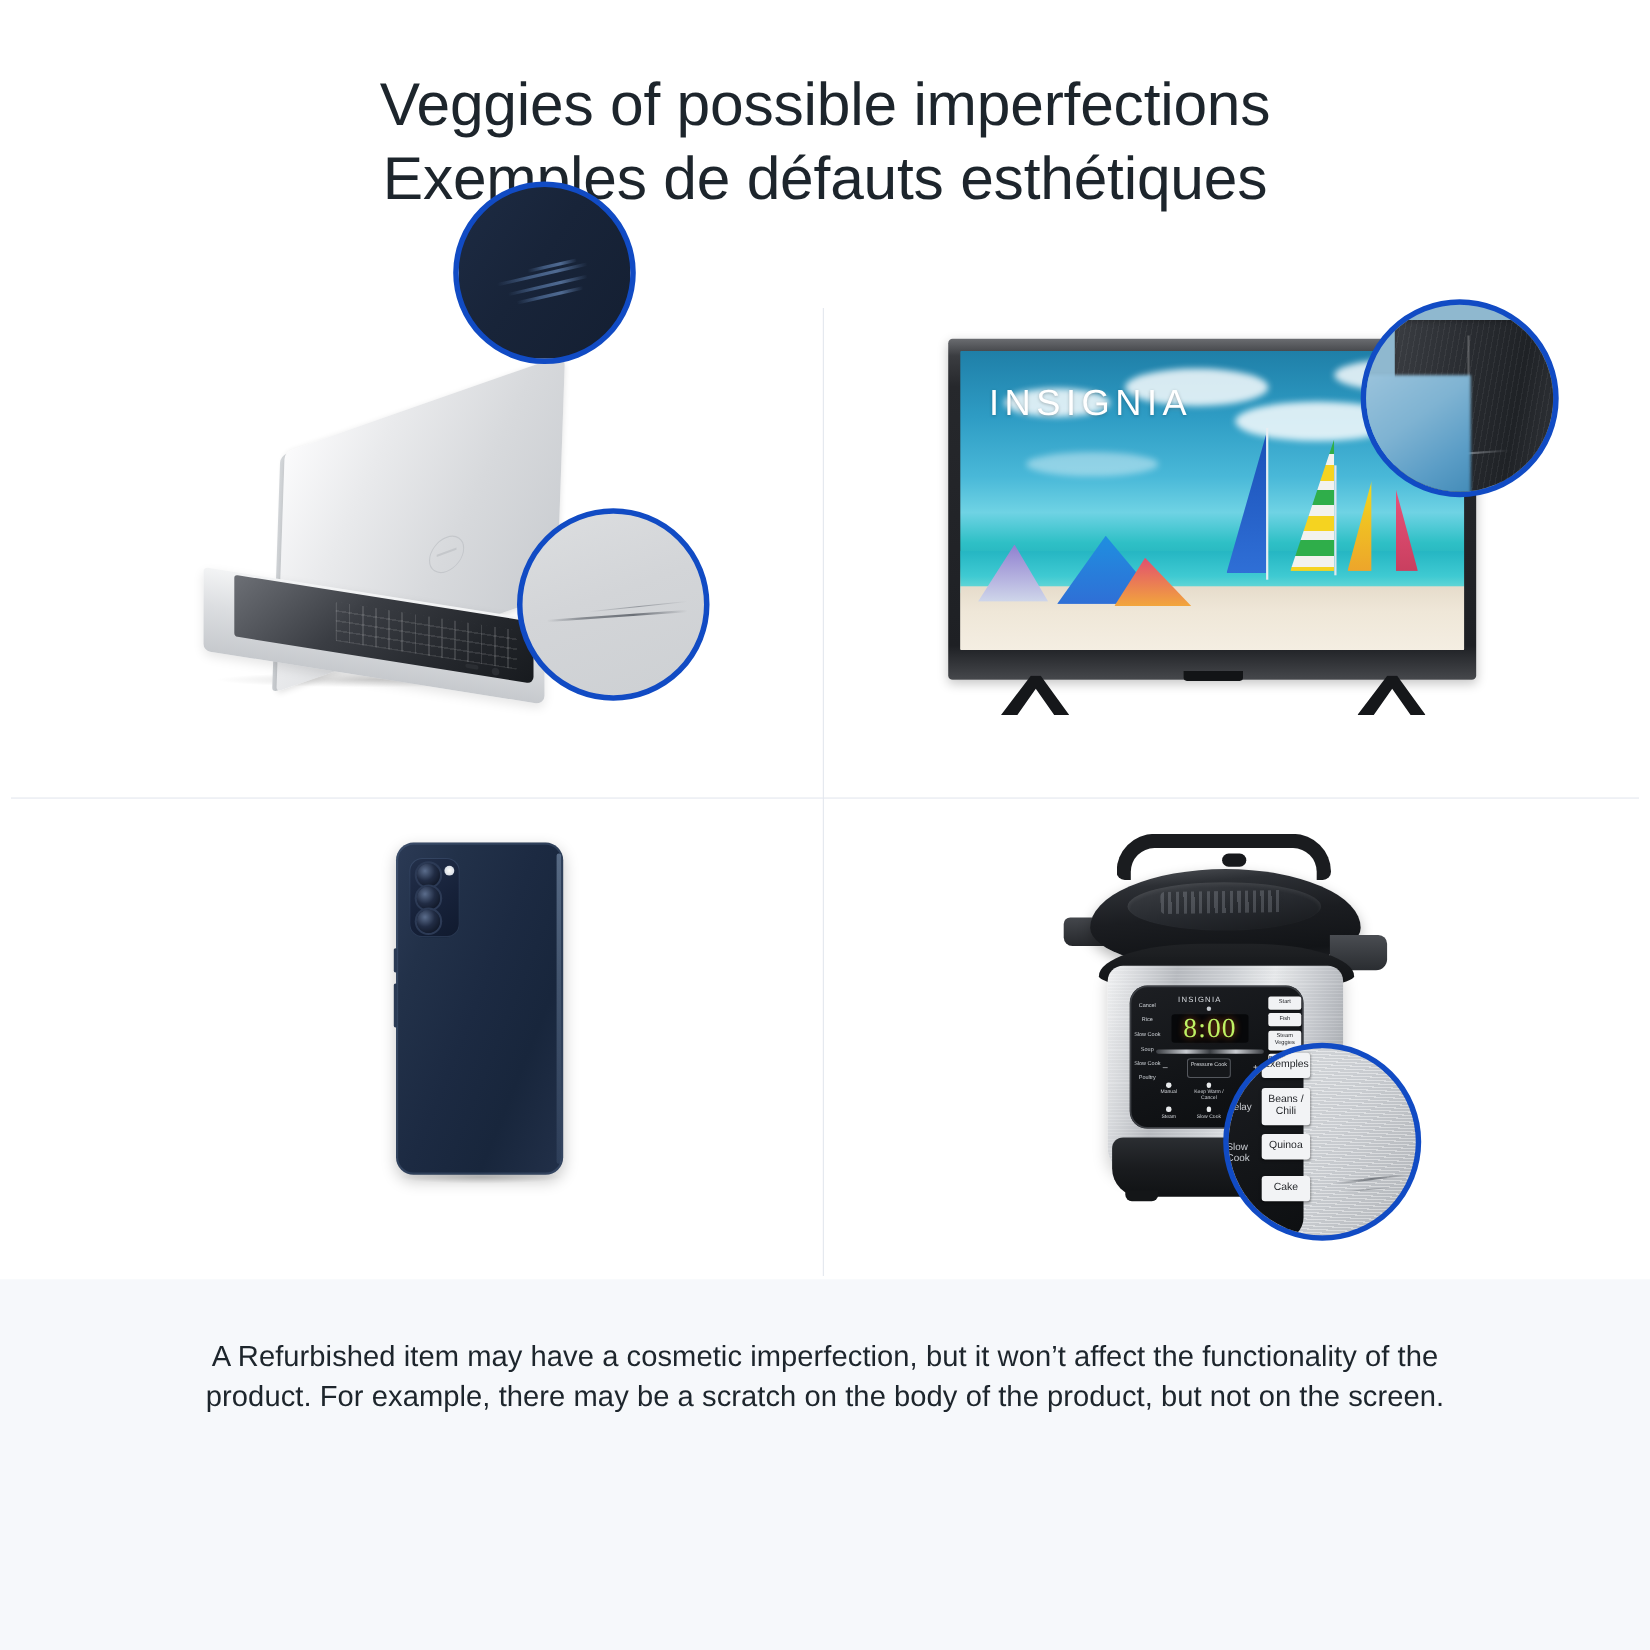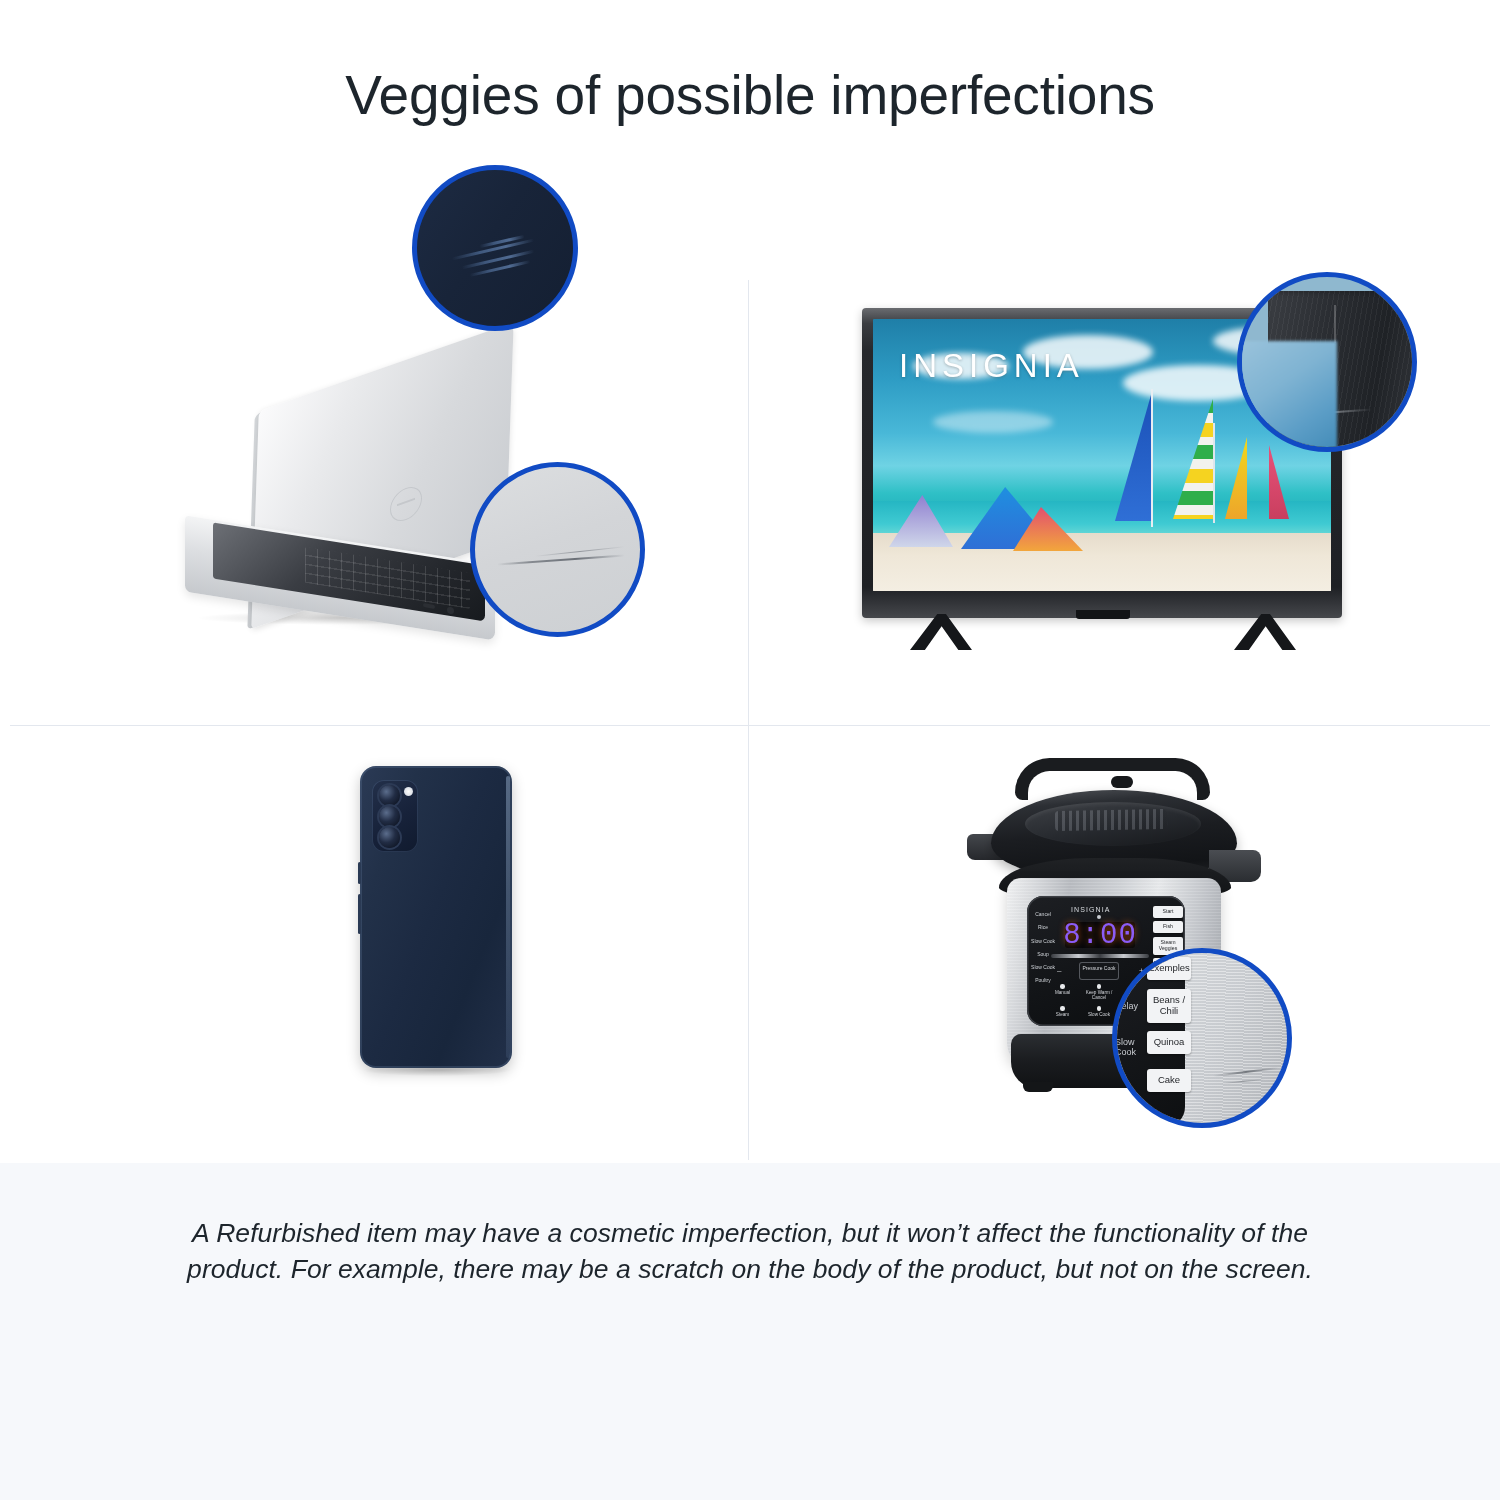--- a/index.html
+++ b/index.html
@@ -221,22 +221,22 @@
   .ck-panel{
     position:absolute;left:68px;top:150px;width:158px;height:130px;border-radius:16px;
     background:linear-gradient(160deg,#1d1f23 0%,#121417 55%,#0b0d0f 100%);
     box-shadow:inset 0 0 0 1.5px #3c3f44;
   }
   .ck-brand{position:absolute;left:44px;top:10px;font-size:7px;color:#d9dce0;letter-spacing:1.1px;}
   .ck-display{
     position:absolute;left:38px;top:26px;width:70px;height:26px;border-radius:3px;
     background:#07080a;display:flex;align-items:center;justify-content:center;
   }
-  .ck-digits{font-family:Liberation Mono, monospace;font-size:29px;
-    color:#8b5cf6;letter-spacing:1px;text-shadow:0 0 7px rgba(255,110,20,.75);line-height:1;}
+  .ck-digits{font-family:Liberation Serif, serif;font-size:25px;
+    color:#bef264;letter-spacing:1px;text-shadow:0 0 7px rgba(255,110,20,.75);line-height:1;}
   .ck-dot{position:absolute;left:70px;top:19px;width:4px;height:4px;border-radius:50%;background:#c8ccd2;}
   .ck-bar{position:absolute;left:24px;top:58px;width:98px;height:4px;border-radius:2px;
     background:linear-gradient(90deg,#3a3d42,#c9ccd1 28%,#3a3d42 50%,#c9ccd1 74%,#3a3d42);}
   .ck-center{position:absolute;left:52px;top:66px;width:40px;height:18px;border-radius:3px;
     background:#15171a;box-shadow:inset 0 0 0 1px #55585e;}
   .ck-center b{display:block;font-size:5px;color:#d6d9dd;text-align:center;margin-top:3px;line-height:1.25;font-weight:400;}
   .ck-minus,.ck-plus{position:absolute;top:70px;font-size:8px;color:#cfd2d6;}
   .ck-minus{left:30px;} .ck-plus{left:112px;}
   .ck-lcol{position:absolute;left:3px;top:16px;width:26px;}
   .ck-rcol{position:absolute;left:126px;top:10px;width:30px;}
@@ -265,30 +265,30 @@
     background:linear-gradient(90deg,rgba(90,95,102,0),rgba(85,90,97,.5),rgba(90,95,102,0));}
 
   
   .footer{
     position:absolute;left:0;top:1163px;width:1500px;height:337px;background:#f6f8fb;
     box-sizing:border-box;padding:52px 186px 0 186px;
   }
   .para{
     text-align:center;color:#1d252c;font-size:26.5px;line-height:36px;margin:0 0 26px 0;
     letter-spacing:.05px;
-    font-style:italic;
   }
 </style>
 </head>
 <body>
 
 <div class="page">
 
   <div class="header">
     <div class="title-line">Veggies of possible imperfections</div>
+    <div class="title-line">Exemples de défauts esthétiques</div>
   </div>
 
   <div class="grid">
     <div class="vdiv"></div>
     <div class="hdiv"></div>
 
     <div class="cell cell-laptop">
       <div class="laptop-wrap">
         <div class="laptop-shadow"></div>
         <div class="lid-edge"></div>

